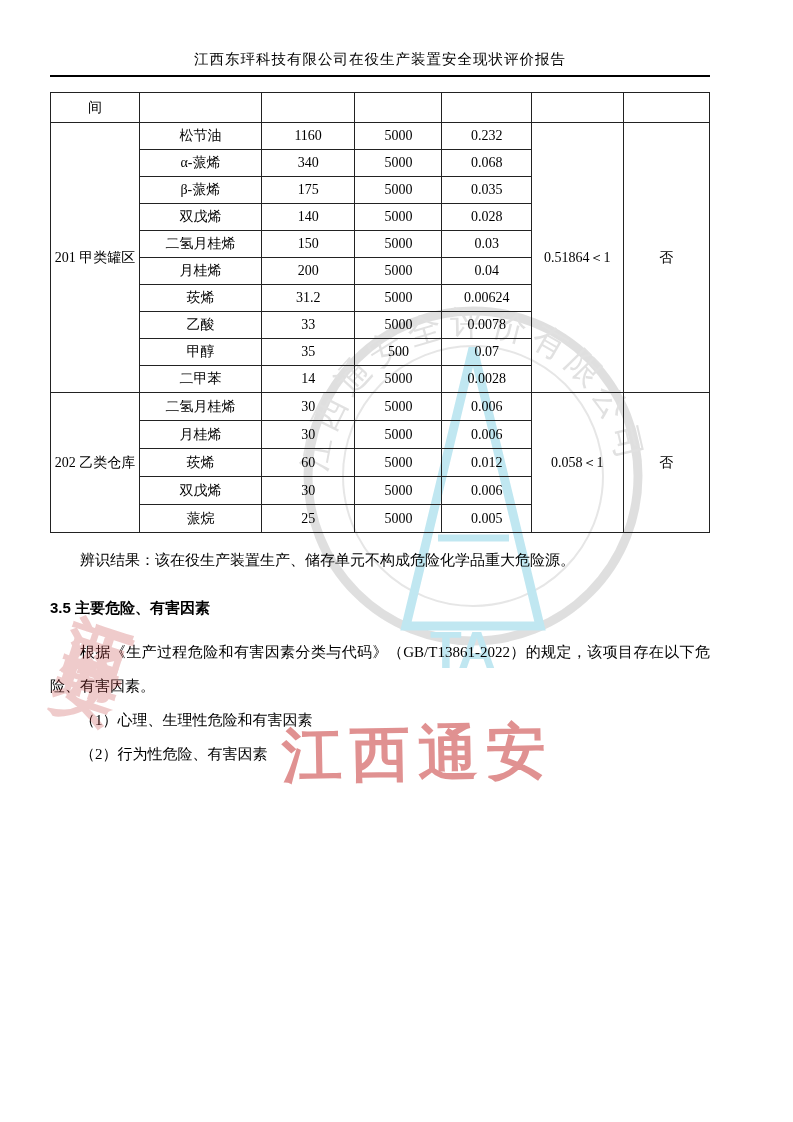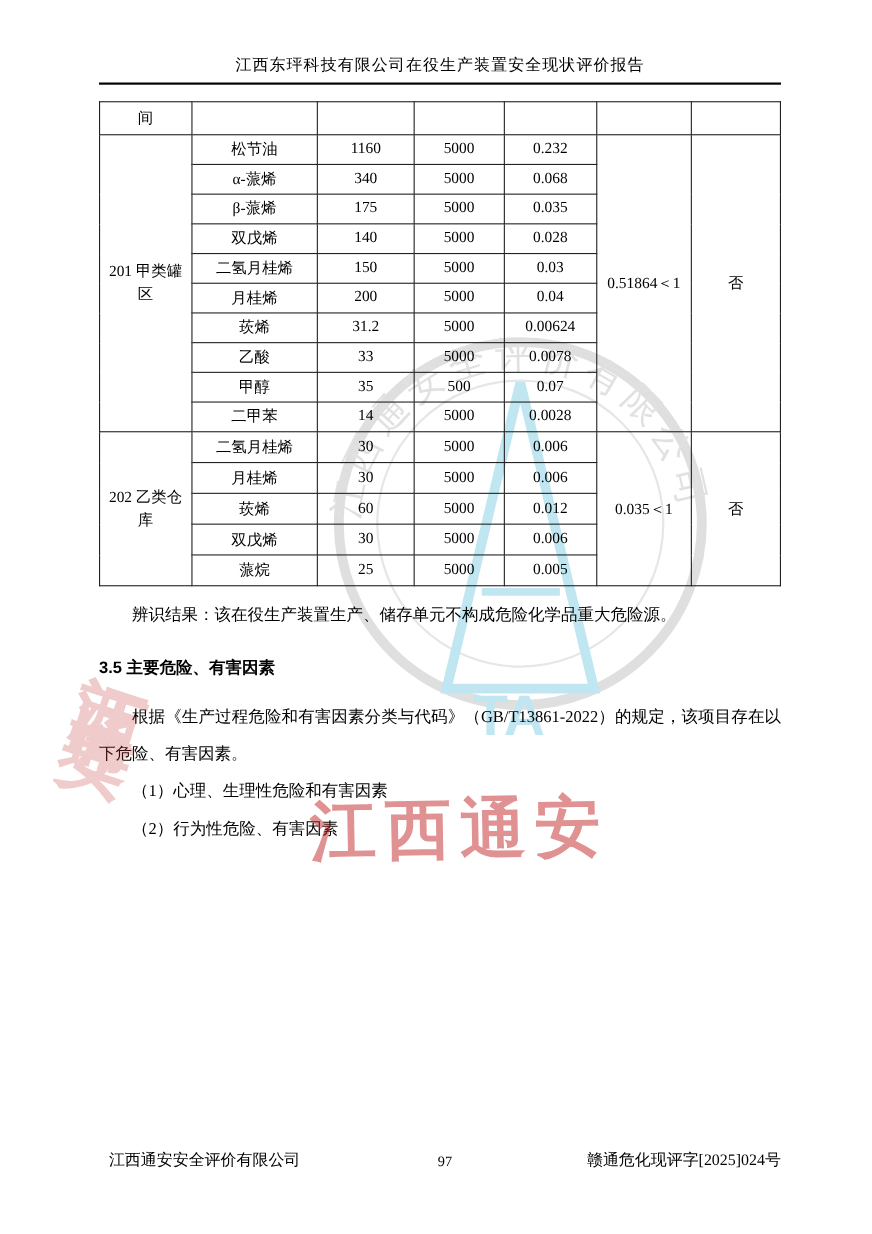--- a/index.html
+++ b/index.html
@@ -10,21 +10,21 @@
     height: 1122px;
     margin: 0 auto;
     background: #ffffff;
     overflow: hidden;
     font-family: "Liberation Serif", "DejaVu Serif", serif;
     color: #000;
   }
   .content {
     position: relative;
     z-index: 1;
-    padding: 0 83px 0 90px;
+    padding: 0 83px 0 50px;
   }
   
   .hdr {
     margin-top: 50px;
     text-align: center;
     font-size: 14.5px;
     letter-spacing: 1px;
     padding-bottom: 6px;
     border-bottom: 2.5px solid #000;
   }
@@ -228,21 +228,21 @@
             <td>14</td>
             <td>5000</td>
             <td>0.0028</td>
           </tr>
           <tr class="g2">
             <td rowspan="5" class="group-cell">202 乙类仓库</td>
             <td>二氢月桂烯</td>
             <td>30</td>
             <td>5000</td>
             <td>0.006</td>
-            <td rowspan="5">0.035＜1</td>
+            <td rowspan="5">0.058＜1</td>
             <td rowspan="5">否</td>
           </tr>
           <tr class="g2">
             <td>月桂烯</td>
             <td>30</td>
             <td>5000</td>
             <td>0.006</td>
           </tr>
           <tr class="g2">
             <td>莰烯</td>
@@ -268,19 +268,14 @@
     <p class="para first">辨识结果：该在役生产装置生产、储存单元不构成危险化学品重大危险源。</p>
 
     <div class="sec-heading">3.5 主要危险、有害因素</div>
 
     <p class="para">根据《生产过程危险和有害因素分类与代码》（GB/T13861-2022）的规定，该项目存在以下危险、有害因素。</p>
     <p class="para">（1）心理、生理性危险和有害因素</p>
     <p class="para">（2）行为性危险、有害因素</p>
 
   </div>
 
-  <div class="footer">
-    <span class="footer-left">江西通安安全评价有限公司</span>
-    <span class="footer-right">赣通危化现评字[2025]024号</span>
-    <span class="footer-page">97</span>
-  </div>
 
 </div>
 
 </body></html>

